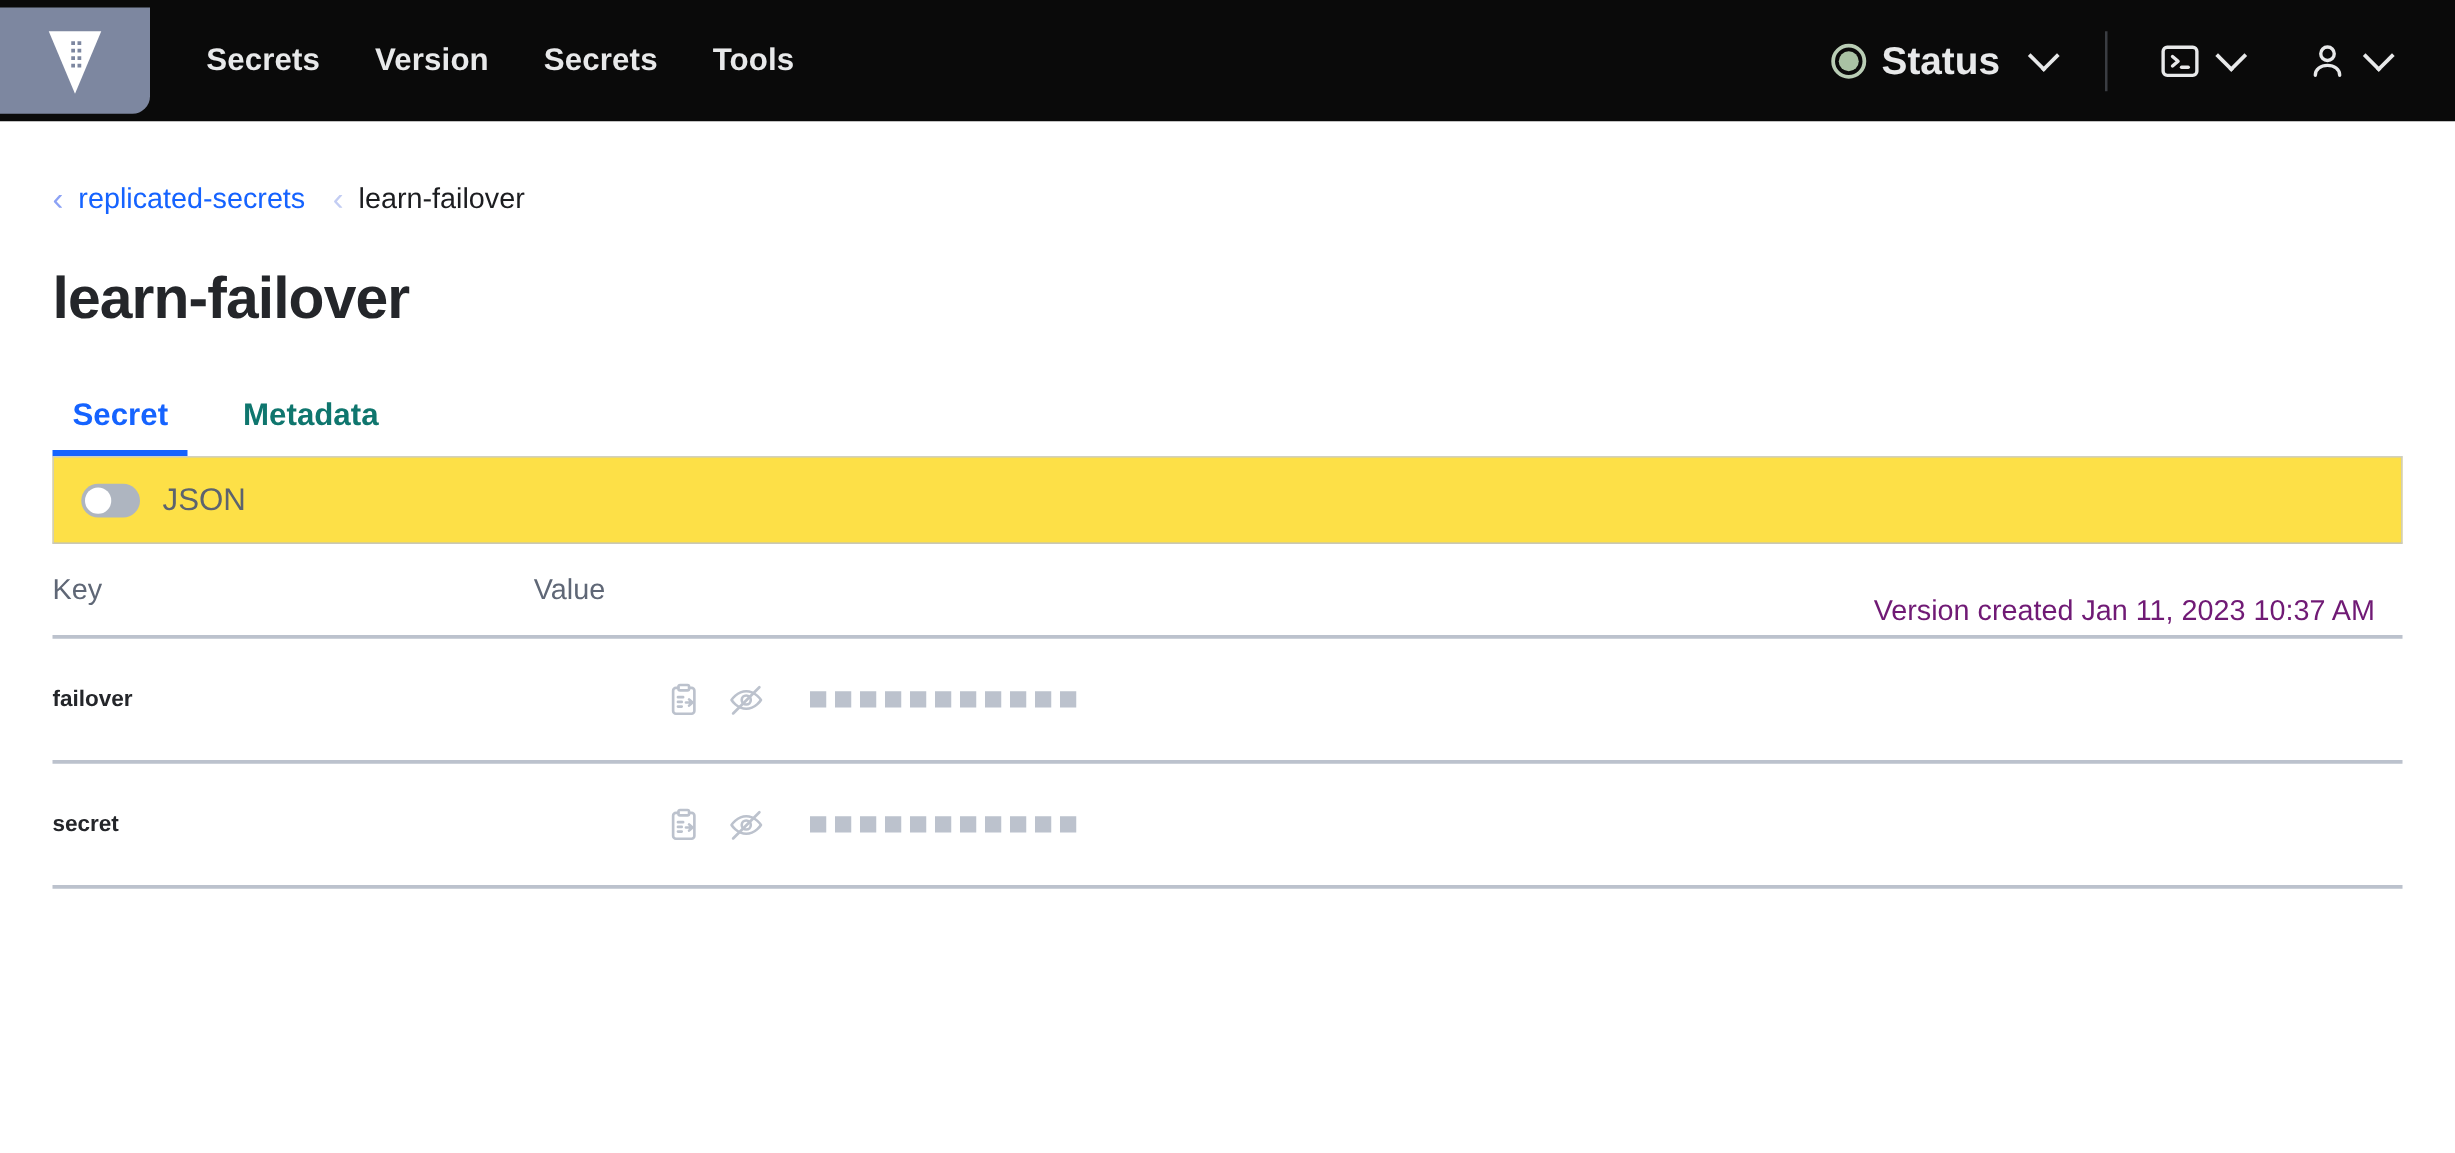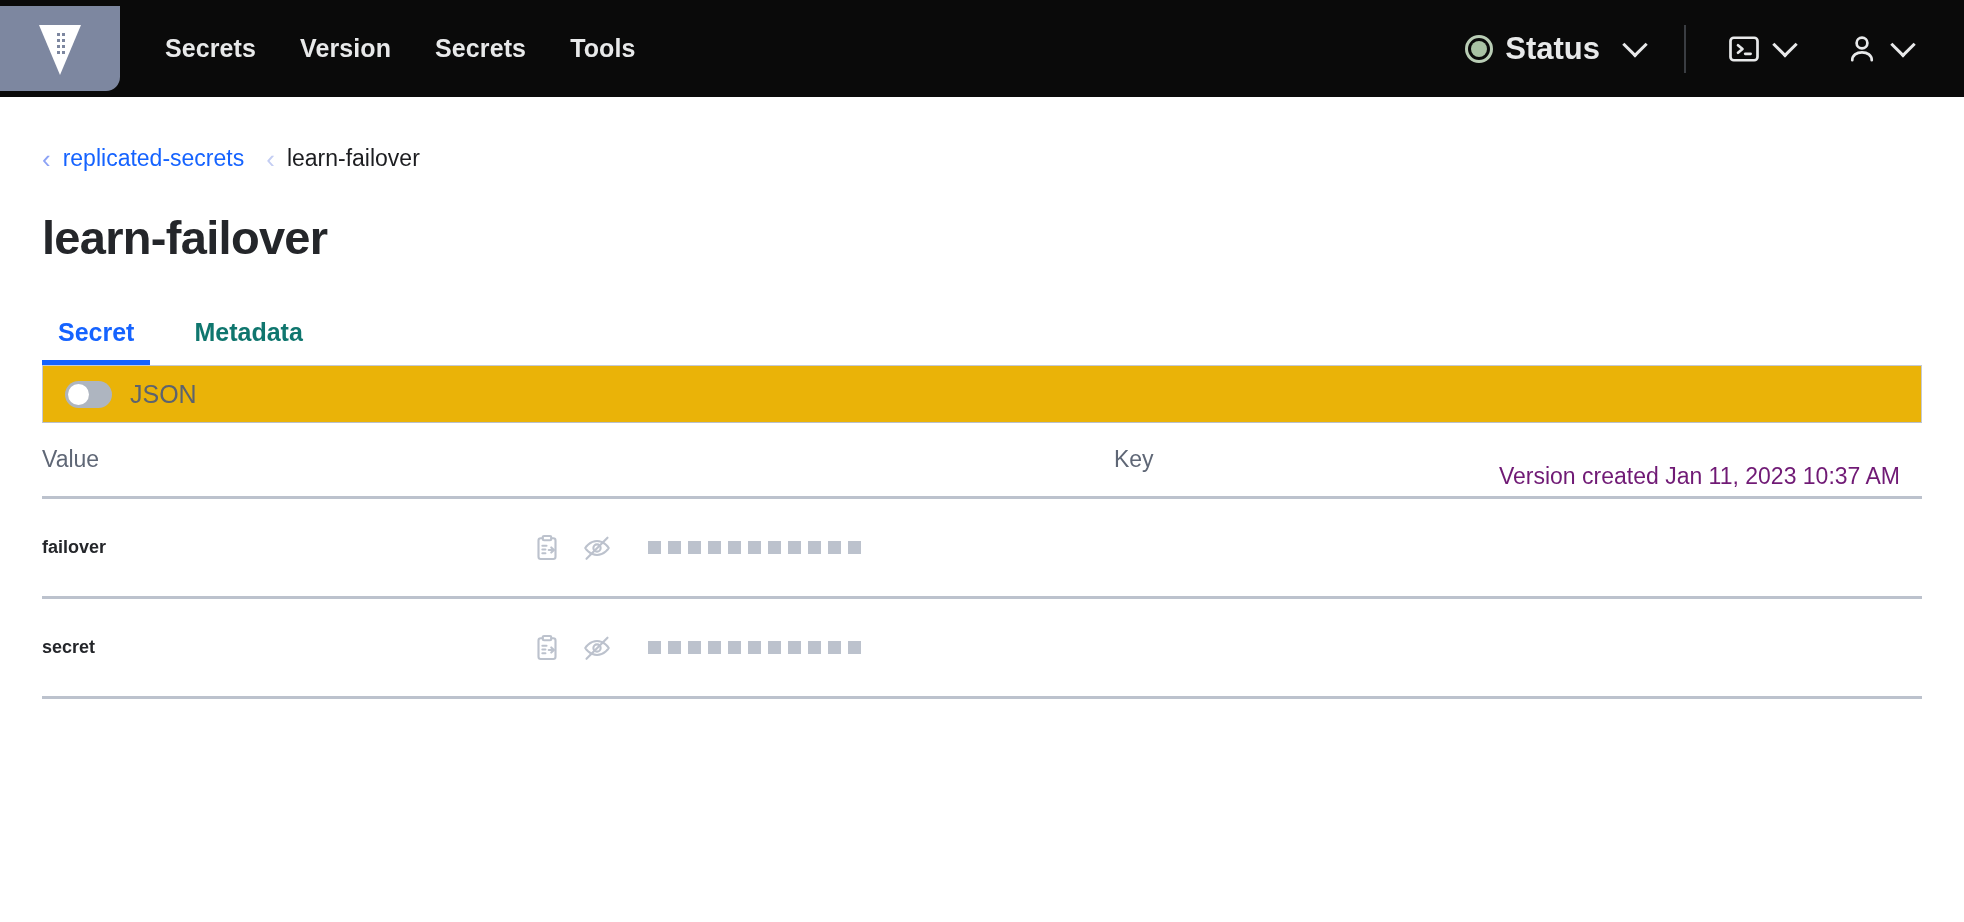--- a/index.html
+++ b/index.html
@@ -170,22 +170,22 @@
     content: "";
     position: absolute;
     left: 0; right: 0; bottom: 0;
     height: 5px;
     background: #1563ff;
   }
   .tab + .tab { margin-left: 28px; }
 
   
   .toolbar {
-    height: 58px;
-    background: #eab308;
+    height: 70px;
+    background: #fde047;
     border: 1px solid #c5cad4;
     border-bottom-color: #b9bfcb;
     display: flex;
     align-items: center;
     padding: 0 20px 0 22px;
     position: relative;
   }
 
   .toggle-wrap {
     display: flex;
@@ -395,22 +395,22 @@
     <div class="toggle-wrap">
       <span class="toggle"></span>
       <span class="toggle-label">JSON</span>
     </div>
 
   </div>
 
   <div class="table">
 
     <div class="th-row">
+      <div class="th th-key">Key</div>
       <div class="th th-value">Value</div>
-      <div class="th th-key">Key</div>
       <div class="th th-meta">Version created Jan 11, 2023 10:37 AM</div>
     </div>
 
     <div class="tr">
       <div class="td-key">failover</div>
       <div class="td-value">
         <span class="row-icon">
           <svg width="30" height="30" viewBox="0 0 24 24" fill="none" stroke="#bcc2cd" stroke-width="1.7" stroke-linecap="round" stroke-linejoin="round">
             <path d="M8.5 4.2H7A1.8 1.8 0 0 0 5.2 6v13A1.8 1.8 0 0 0 7 20.8h10A1.8 1.8 0 0 0 18.8 19V6A1.8 1.8 0 0 0 17 4.2h-1.5"></path>
             <rect x="8.6" y="2.4" width="6.8" height="3.4" rx="1"></rect>

